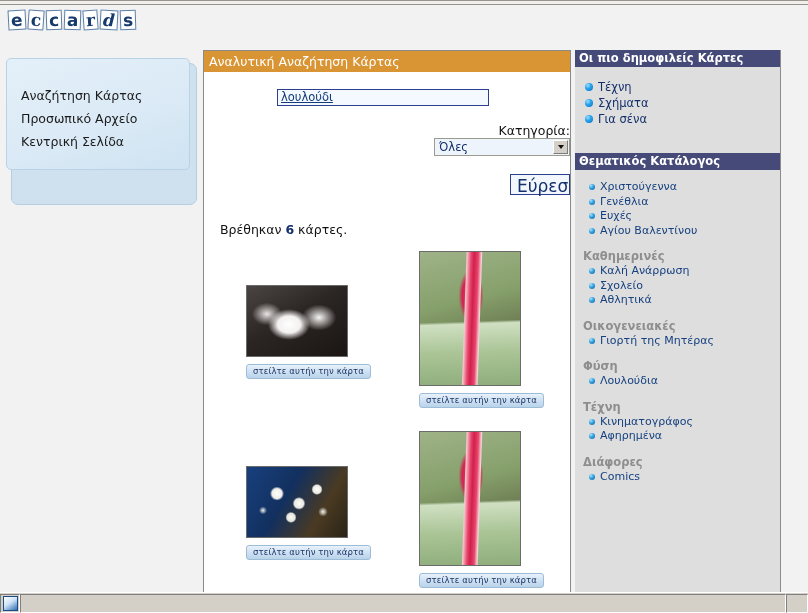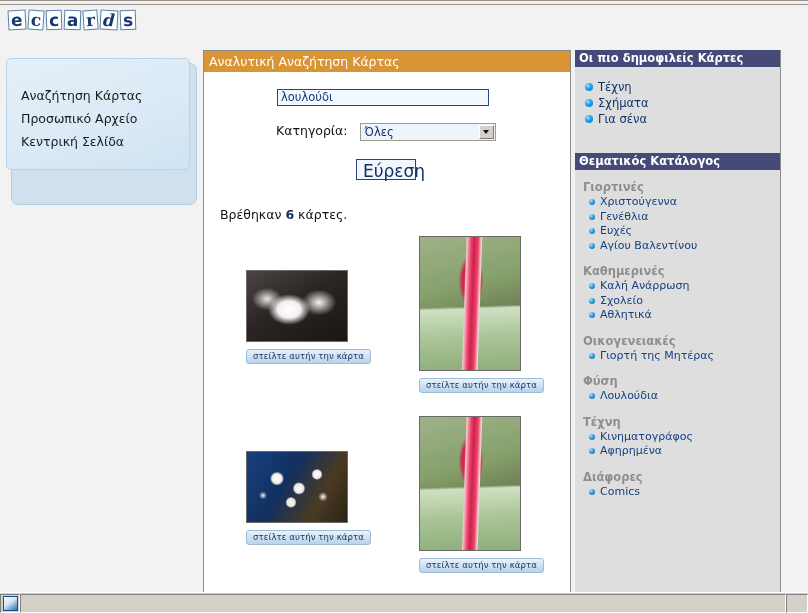--- a/index.html
+++ b/index.html
@@ -114,32 +114,33 @@
     overflow: hidden;
   }
   .center-head {
     height: 21px; background: #d99434;
     color: #ffffff; font-weight: normal; font-size: 12.5px;
     line-height: 21px; padding-left: 5px;
     font-family: "DejaVu Sans", sans-serif;
     border-bottom: 1px solid #ffffff;
   }
   .form-area { padding-top: 13px; }
-  .row { display: flex; align-items: flex-start; }
+  .row { display: flex; align-items: flex-end; flex-direction: column; }
   .search-input {
     margin-left: 73px;
     width: 212px; height: 17px;
     border: 1px solid #2b3f8c;
     background: #f4f9ff;
     color: #123a7a;
     font-size: 11.5px;
     padding: 0 3px;
     box-sizing: border-box;
     font-family: "DejaVu Sans", sans-serif;
     outline: none;
+    text-decoration: underline;
   }
   .cat-row { margin-top: 17px; padding-left: 72px; }
   .cat-label { font-size: 12.5px; color: #111; font-family:"DejaVu Sans", sans-serif; }
   .cat-select {
     margin-left: 12px;
     width: 136px; height: 18px;
     border: 1px solid #9b9b8f;
     background: #eef4fb;
     box-sizing: border-box;
     position: relative;
@@ -355,21 +356,20 @@
           </div>
           <div class="pop-item">
             <span class="bullet-lg"></span>
             <span>Για σένα</span>
           </div>
         </div>
       <div class="pop-spacer"></div>
       <div class="right-head">Θεματικός Κατάλογος</div>
       <div class="cat-list" id="cat-list">
           <div class="cat-group">
-            <div class="cat-group-title">Γιορτινές</div>
             <div class="cat-item">
               <span class="bullet-sm"></span>
               <span>Χριστούγεννα</span>
             </div>
             <div class="cat-item">
               <span class="bullet-sm"></span>
               <span>Γενέθλια</span>
             </div>
             <div class="cat-item">
               <span class="bullet-sm"></span>

